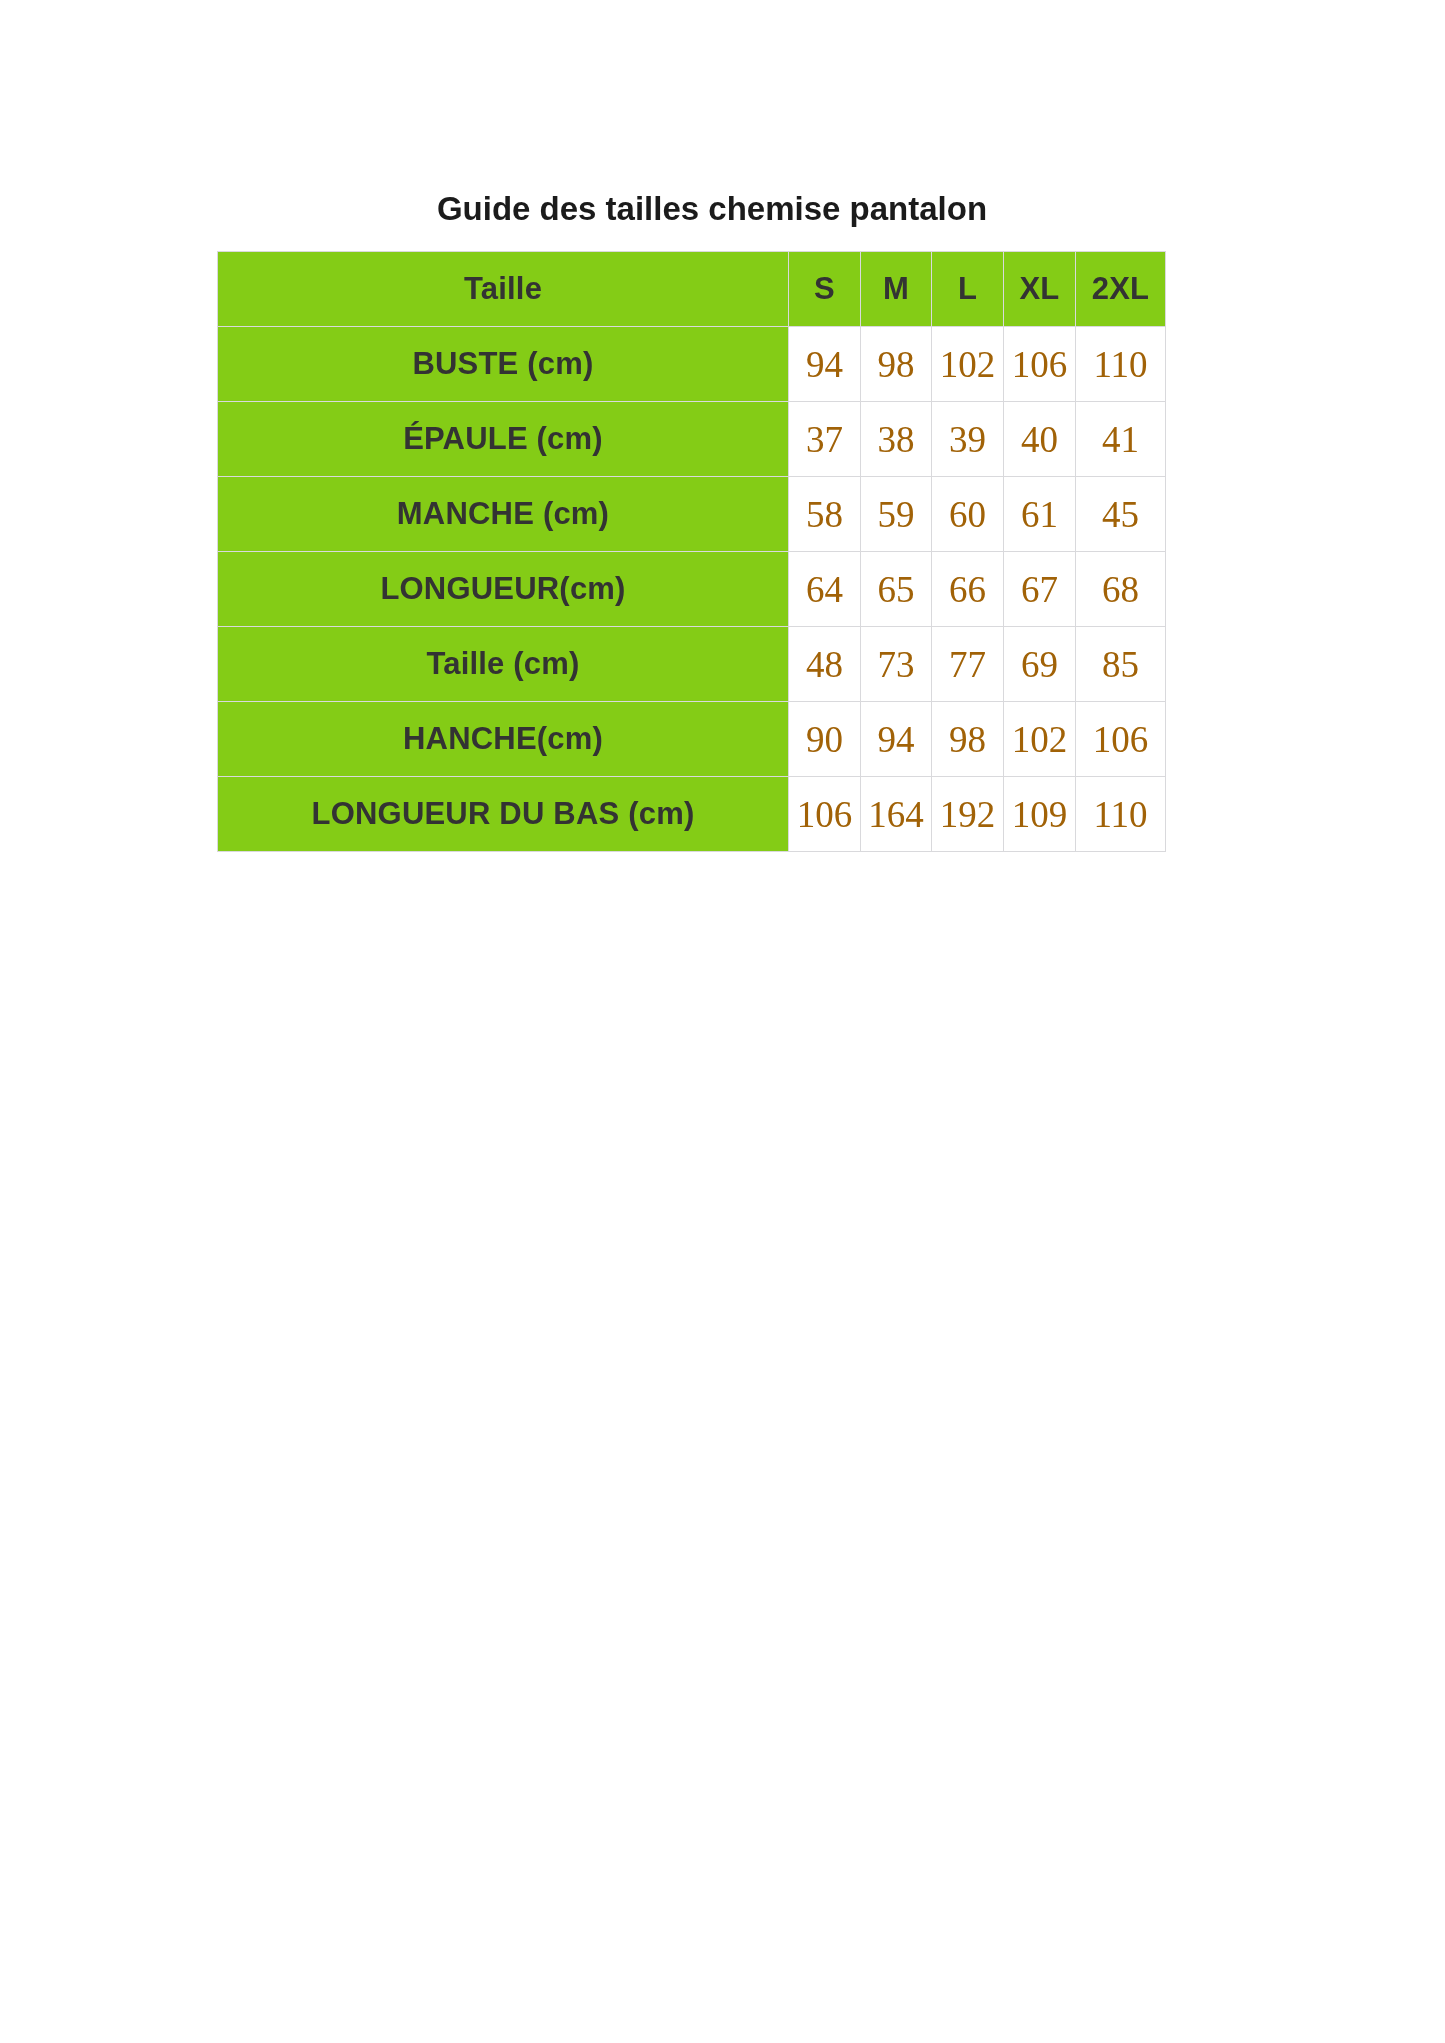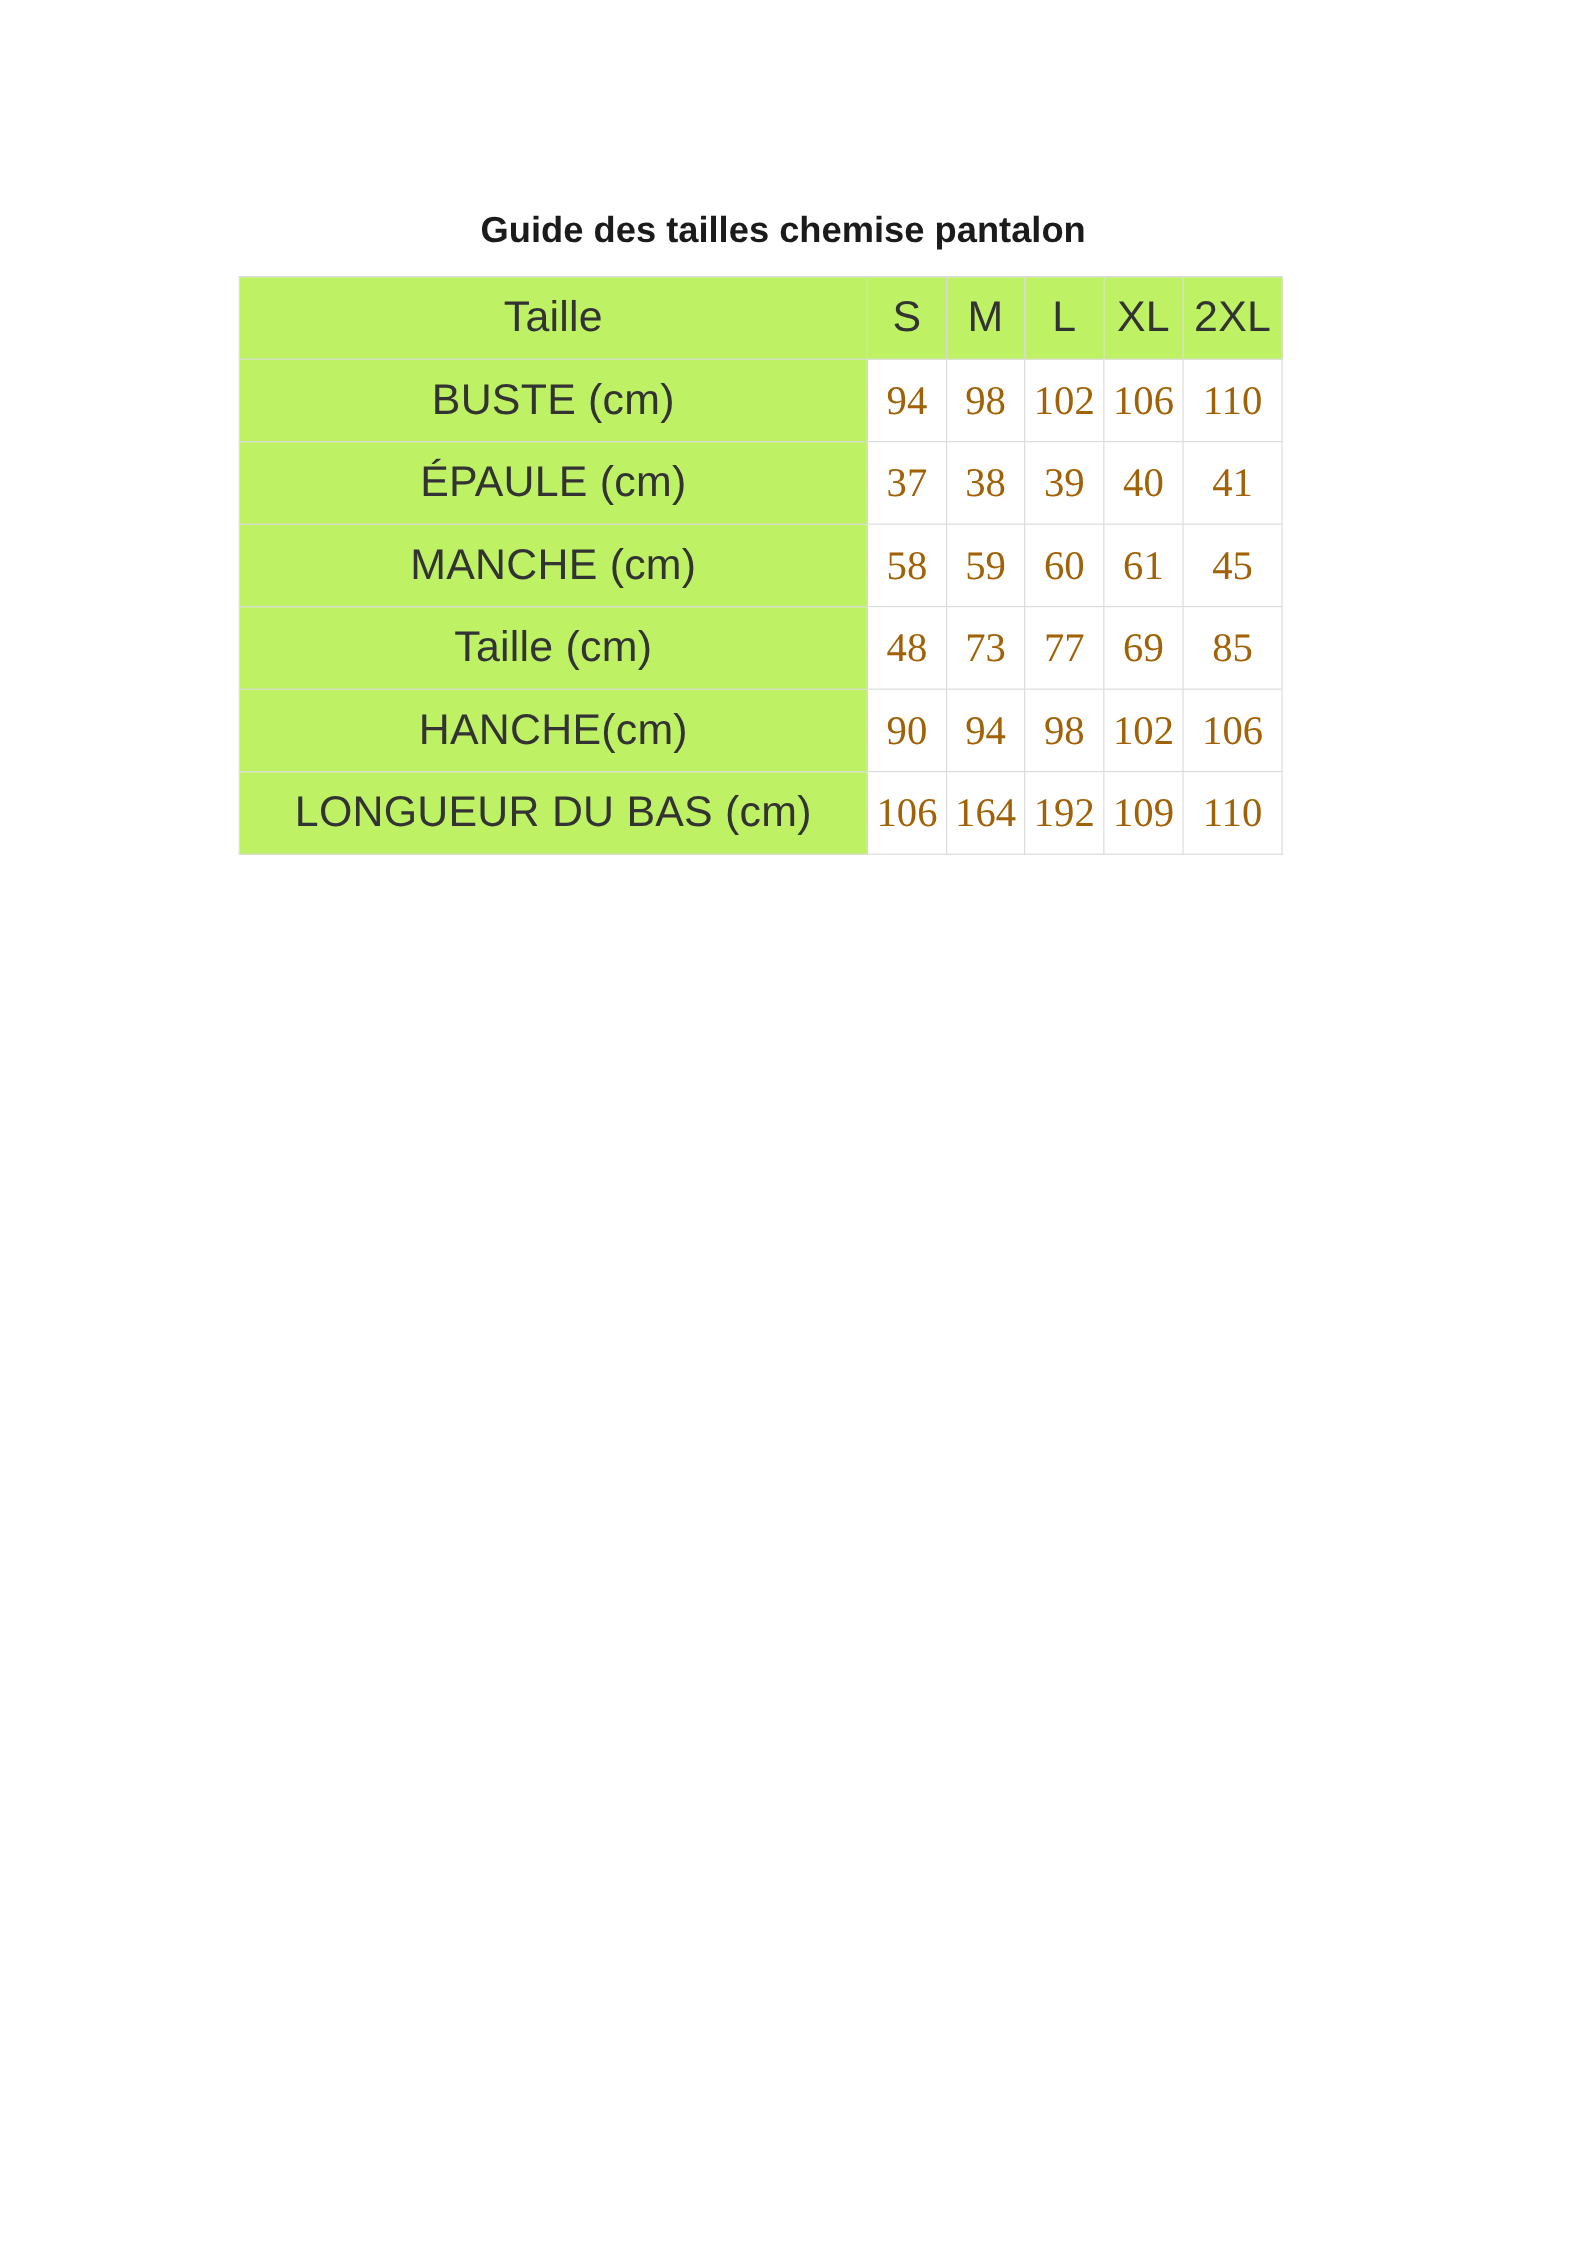--- a/index.html
+++ b/index.html
@@ -44,24 +44,24 @@
   table.size-table th,
   table.size-table td {
     border: 1px solid #d9d9dc;
     height: 75px;
     text-align: center;
     vertical-align: middle;
     padding: 0 6px;
     box-sizing: border-box;
   }
   table.size-table th {
-    background: #bef264;
+    background: #84cc16;
     font-family: "Liberation Sans", sans-serif;
-    font-size: 39px;
-    font-weight: 400;
+    font-size: 31px;
+    font-weight: 700;
     color: #333333;
     letter-spacing: 0.2px;
   }
   table.size-table td {
     background: #ffffff;
     font-family: "Liberation Serif", serif;
     font-size: 37px;
     font-weight: 400;
     color: #a16207;
   }
@@ -110,20 +110,28 @@
       </tr>
       <tr>
         <th>MANCHE (cm)</th>
         <td>58</td>
         <td>59</td>
         <td>60</td>
         <td>61</td>
         <td>45</td>
       </tr>
       <tr>
+        <th>LONGUEUR(cm)</th>
+        <td>64</td>
+        <td>65</td>
+        <td>66</td>
+        <td>67</td>
+        <td>68</td>
+      </tr>
+      <tr>
         <th>Taille (cm)</th>
         <td>48</td>
         <td>73</td>
         <td>77</td>
         <td>69</td>
         <td>85</td>
       </tr>
       <tr>
         <th>HANCHE(cm)</th>
         <td>90</td>

